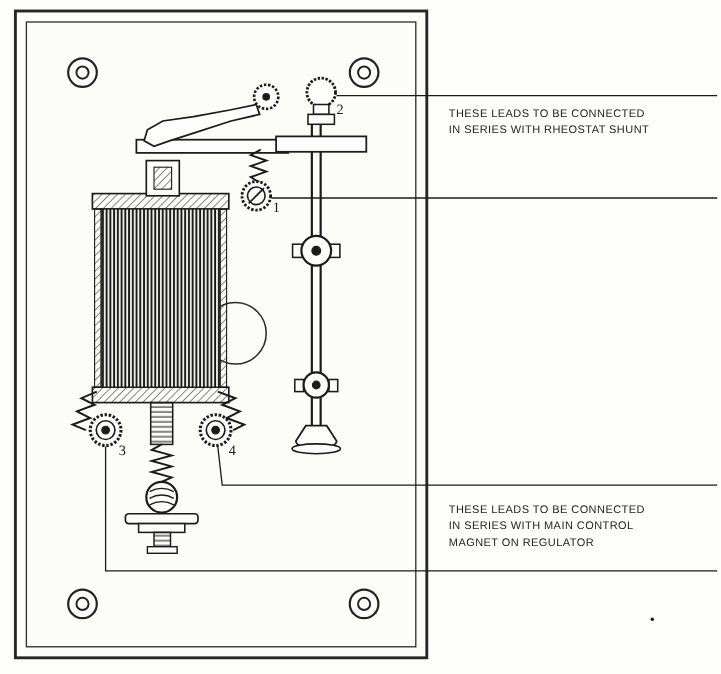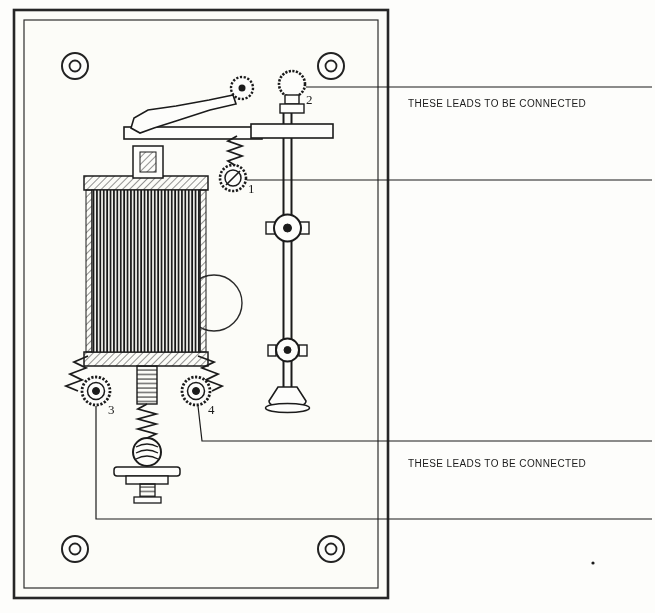--- a/index.html
+++ b/index.html
@@ -150,19 +150,22 @@
   <text x="306" y="104" class="num">2</text>
   <text x="248" y="193" class="num">1</text>
   <text x="108" y="414" class="num">3</text>
   <text x="208" y="414" class="num">4</text>
 
   <circle cx="593" cy="563" r="1.6" fill="#1b1b1b"></circle>
 </svg>
 
 <div class="note" style="left:408px;top:96px;">
   <div>THESE LEADS TO BE CONNECTED</div>
+  <div>IN SERIES WITH RHEOSTAT SHUNT</div>
 </div>
 
 <div class="note" style="left:408px;top:456px;">
   <div>THESE LEADS TO BE CONNECTED</div>
+  <div>IN SERIES WITH MAIN CONTROL</div>
+  <div>MAGNET ON REGULATOR</div>
 </div>
 
 </div>
 
 </body></html>

